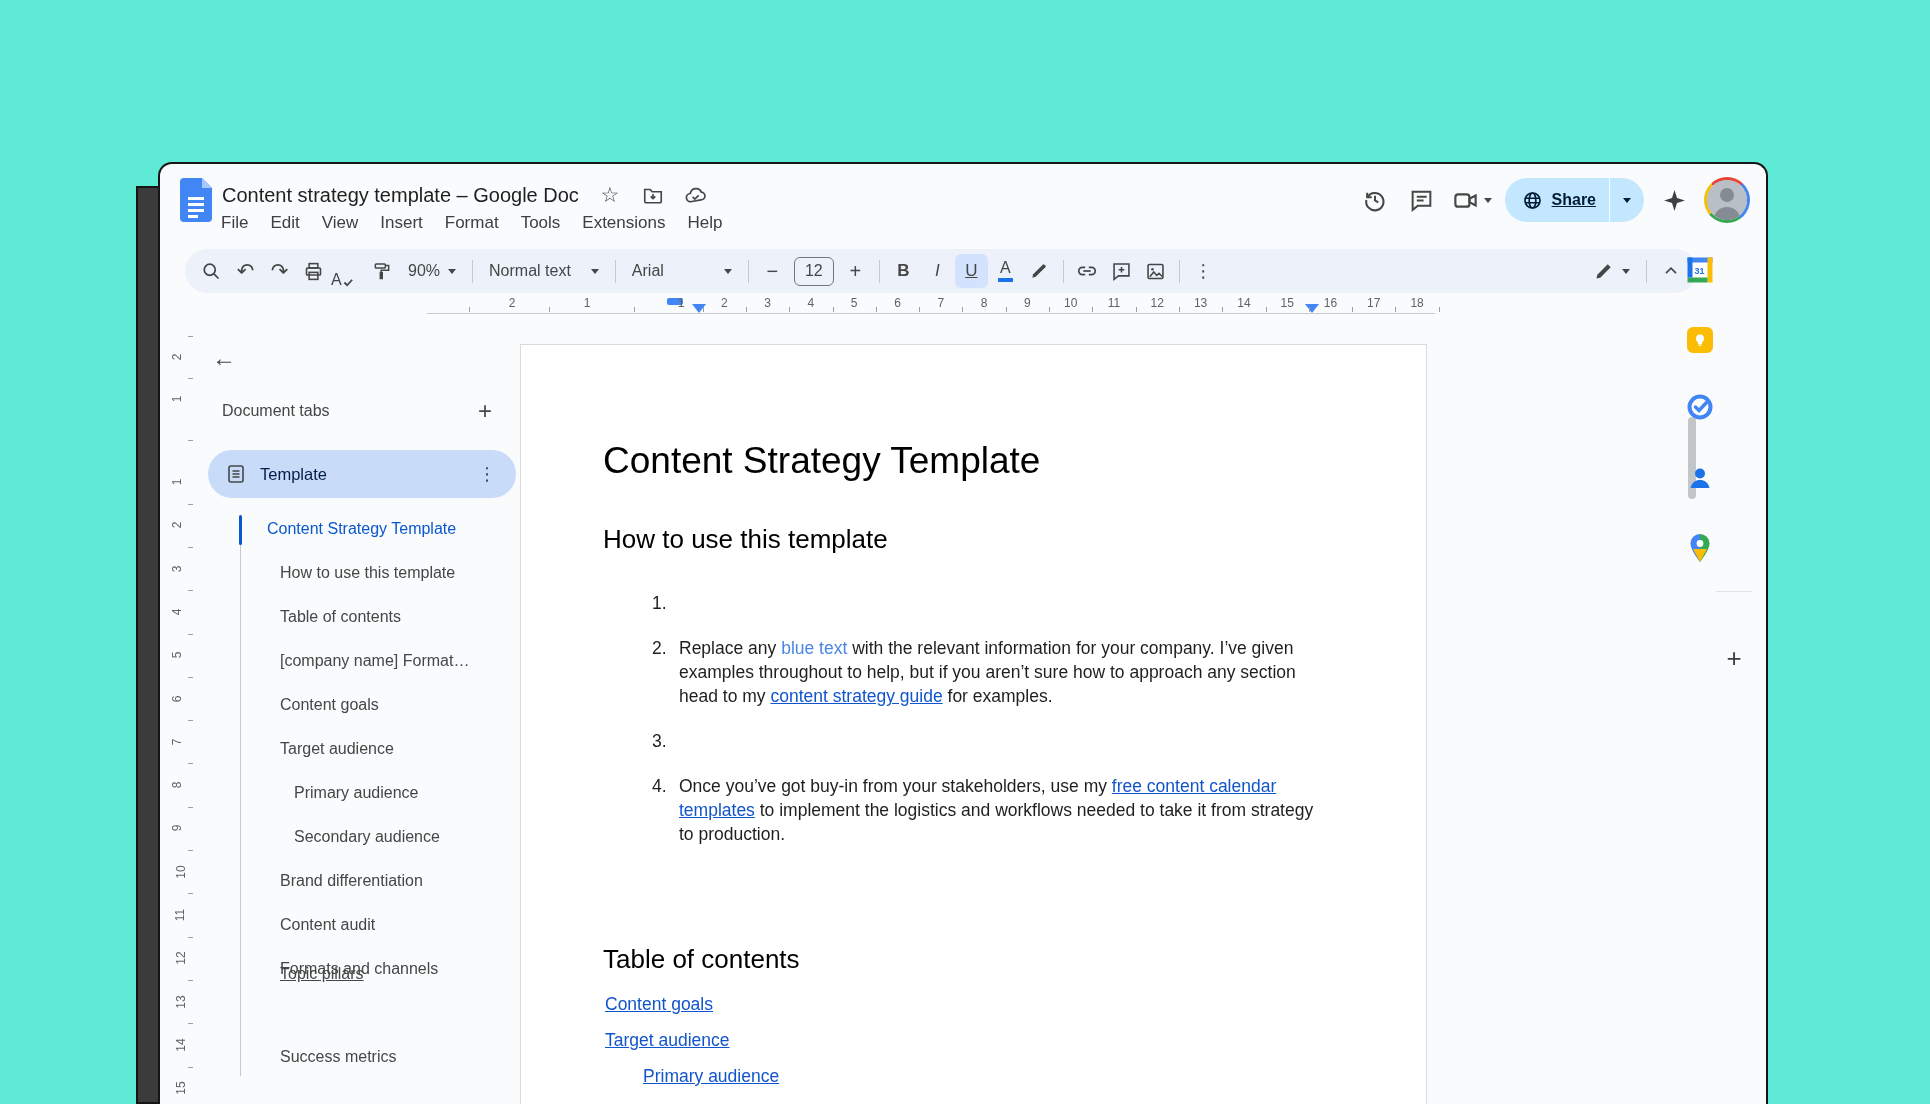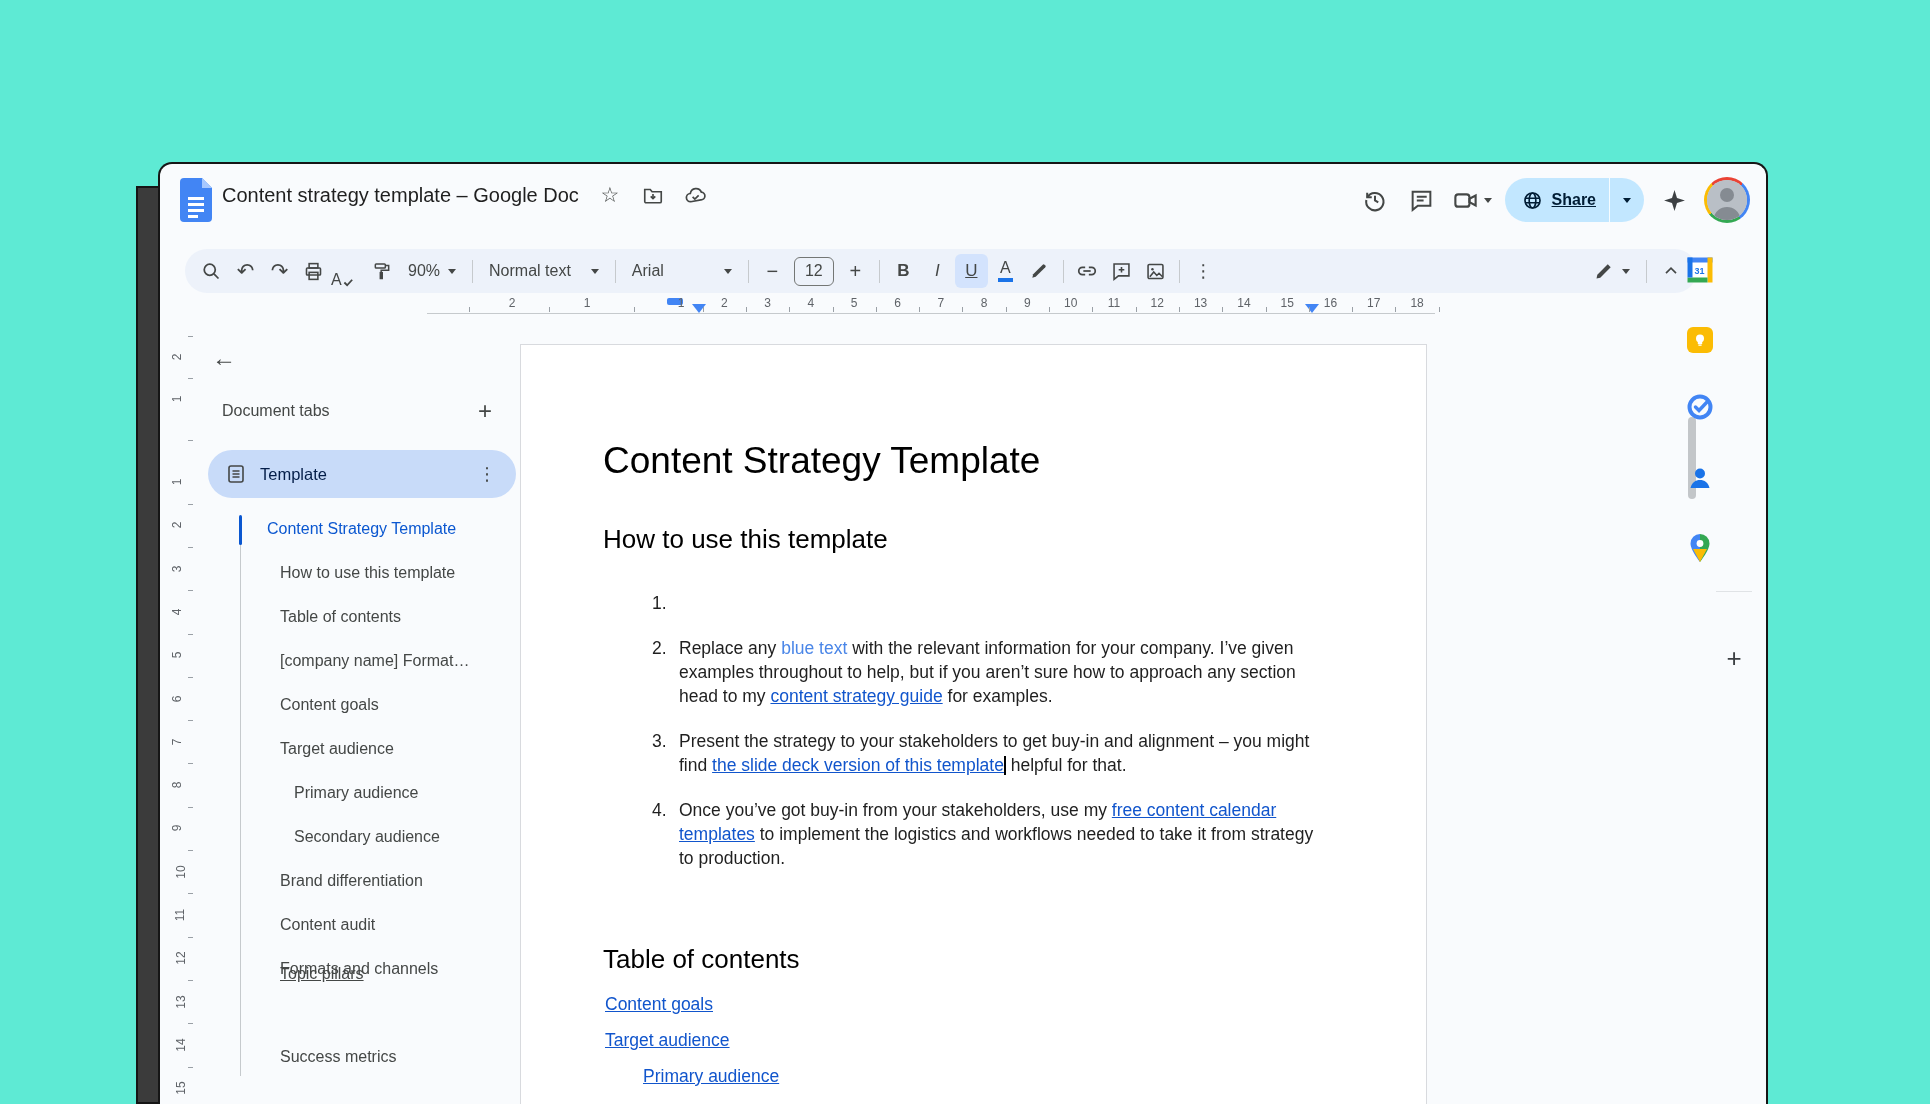--- a/index.html
+++ b/index.html
@@ -128,20 +128,30 @@
         </svg>
       </span>
       <span class="t-icon">
         <svg width="23" height="23" viewBox="0 0 24 24" fill="none" stroke="#444746" stroke-width="1.8">
           <path d="M7 18.5a4.3 4.3 0 0 1-.4-8.6 6 6 0 0 1 11.5-1.4 4 4 0 0 1-.6 8z"></path>
           <path d="M9 13.5l2.3 2.3 4-4"></path>
         </svg>
       </span>
     </div>
 
+    <div class="menu-bar">
+        <button class="menu-item">File</button>
+        <button class="menu-item">Edit</button>
+        <button class="menu-item">View</button>
+        <button class="menu-item">Insert</button>
+        <button class="menu-item">Format</button>
+        <button class="menu-item">Tools</button>
+        <button class="menu-item">Extensions</button>
+        <button class="menu-item">Help</button>
+      </div>
 
     <div class="header-right">
       <span class="icon-btn">
         <svg width="26" height="26" viewBox="0 0 24 24" fill="none" stroke="#444746" stroke-width="1.9">
           <path d="M4.8 5.2v4.2H9"></path>
           <path d="M5 9.4A8 8 0 1 1 4 12"></path>
           <path d="M12 8v4.3l3 1.8"></path>
         </svg>
       </span>
       <span class="icon-btn">
@@ -410,21 +420,20 @@
       <div class="doc-list">
           <div class="li-row">
             <span class="li-num">1.</span>
           </div>
           <div class="li-row">
             <span class="li-num">2.</span>
             <div class="li-text"><span>Replace any </span><span class="seg-blue">blue text</span><span> with the relevant information for your company. I’ve given examples throughout to help, but if you aren’t sure how to approach any section head to my </span><span class="seg-link">content strategy guide</span><span> for examples.</span></div>
           </div>
           <div class="li-row">
             <span class="li-num">3.</span>
-            <div class="li-text"><span>Present the strategy to your stakeholders to get buy-in and alignment – you might find </span><span class="seg-link">the slide deck version of this template</span><span class="cursor-bar"></span><span> helpful for that.</span></div>
           </div>
           <div class="li-row">
             <span class="li-num">4.</span>
             <div class="li-text"><span>Once you’ve got buy-in from your stakeholders, use my </span><span class="seg-link">free content calendar templates</span><span> to implement the logistics and workflows needed to take it from strategy to production.</span></div>
           </div>
         </div>
       <div class="doc-h2" style="top:599px;">Table of contents</div>
       <div>
           <span class="toc-link" style="top: 649px; left: 84px;">Content goals</span>
           <span class="toc-link" style="top: 685px; left: 84px;">Target audience</span>

